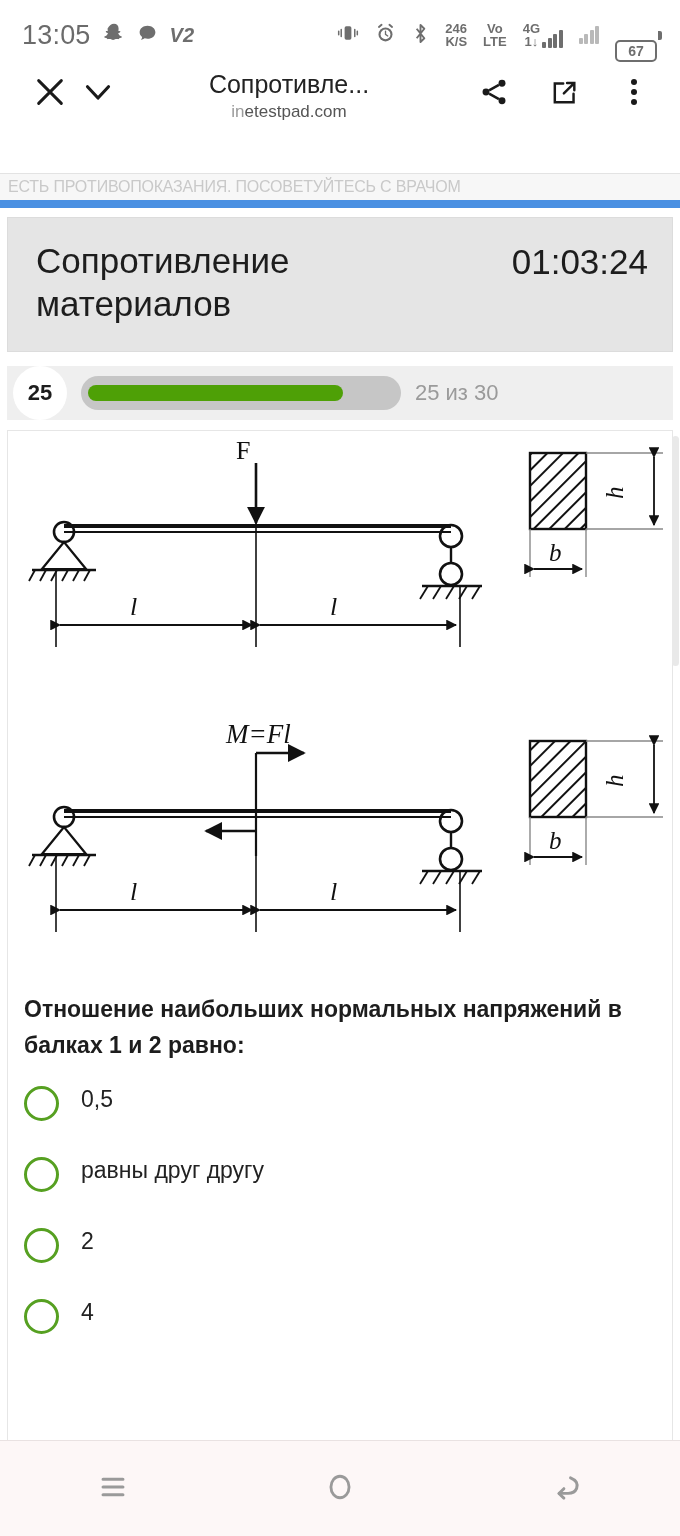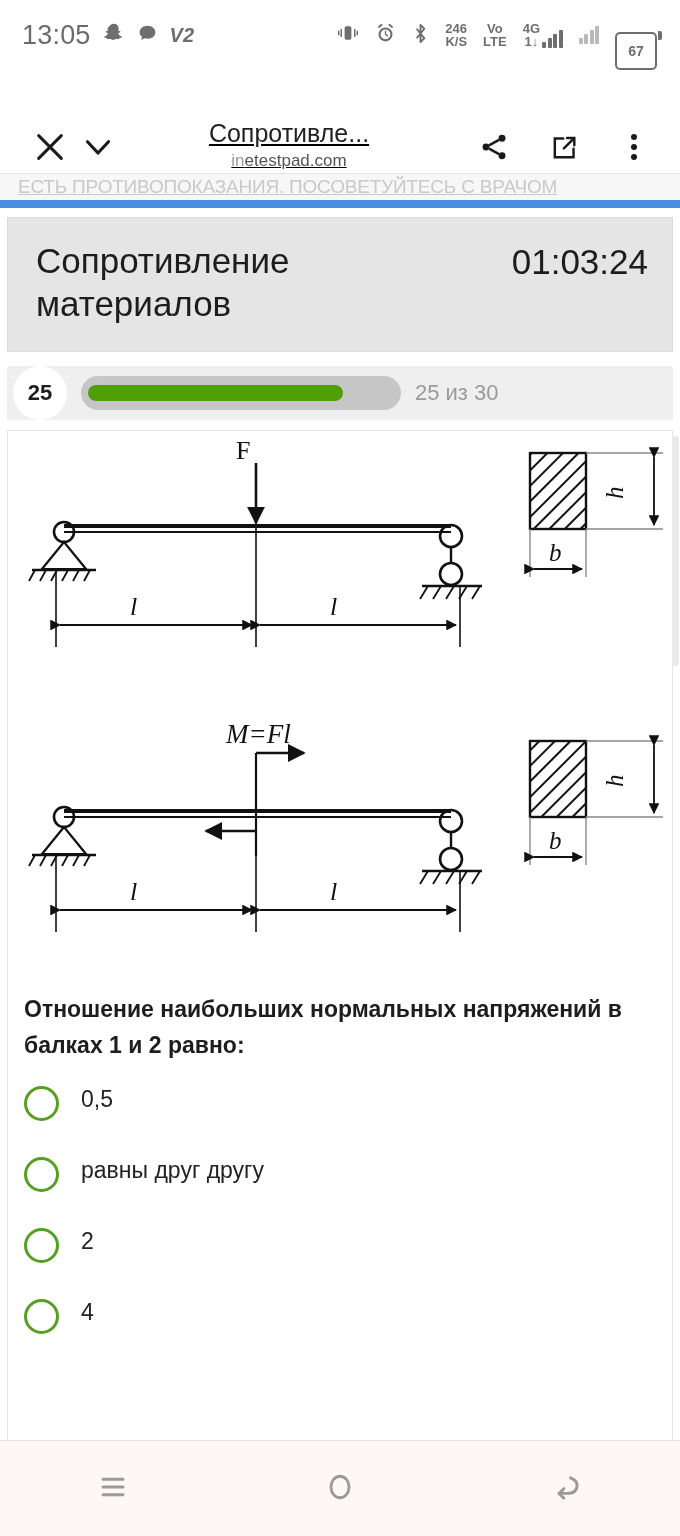--- a/index.html
+++ b/index.html
@@ -25,50 +25,49 @@
   .volte { display:flex; flex-direction:column; align-items:center; line-height:1.02; font-size:13px; font-weight:700; color:#6e6e6e; }
   .sig-group { display:flex; align-items:flex-end; gap:1px; }
   .fourg { display:flex; flex-direction:column; align-items:center; line-height:1.02; font-size:13px; font-weight:700; color:#6e6e6e; margin-right:1px;}
   .bars { display:flex; align-items:flex-end; gap:1.5px; height:18px; }
   .bars i { display:block; width:4px; background:#6e6e6e; border-radius:1px; }
   .bars.dim i { background:#b9b9b9; }
   .battery {
     display:flex; align-items:center;
   }
   .batt-body {
-    width:42px; height:38px; border:2px solid #6e6e6e; border-radius:5px;
+    width:42px; height:22px; border:2px solid #6e6e6e; border-radius:5px;
     display:flex; align-items:center; justify-content:center;
     font-size:14px; font-weight:700; color:#6e6e6e;margin-top:32px;
   }
   .batt-cap { width:4px; height:9px; background:#6e6e6e; border-radius:0 2px 2px 0; margin-left:1px; }
 
   
   .browserbar {
     flex: 0 0 103px; height:103px;
-    display:flex; align-items:flex-end; padding: 0 22px 0 26px;
+    display:flex; align-items:flex-start; padding: 0 22px 0 26px;
     background:#ffffff;
-    text-decoration:underline;
   }
   .bb-btn { width:48px; height:48px; display:flex; align-items:center; justify-content:center; flex:0 0 auto; }
   .bb-titlewrap { flex:1 1 auto; display:flex; flex-direction:column; align-items:center; justify-content:center; padding:0 4px; }
   .bb-title { font-size:25px; color:#222; line-height:1.15; white-space:nowrap; }
   .bb-url { font-size:17px; color:#555; line-height:1.35; margin-top:2px; }
   .bb-url .dim { color:#9a9a9a; }
   .bb-right { display:flex; align-items:center; gap:22px; padding-left:14px; }
 
   
   .adstrip {
     flex:0 0 27px; height:27px;
     display:flex; align-items:center;
     background:#f7f7f7; border-top:1px solid #e3e3e3;
     overflow:hidden;
   }
   .adstrip span {
-    font-size:19px; color:#c9c9c9; white-space:nowrap;
-    letter-spacing:-0.2px; padding-left:18px;text-decoration:underline;
+    font-size:16px; color:#c9c9c9; white-space:nowrap;
+    letter-spacing:-0.2px; padding-left:8px;
   }
   .loadbar { flex:0 0 8px; height:8px; background:#4a90e2; width:100%; }
 
   
   .page { flex:1 1 auto; position:relative; background:#ffffff; overflow:hidden; }
 
   .titlecard {
     margin:9px 7px 0 7px;
     background:#e5e5e5; border:1px solid #dcdcdc;
     padding:22px 24px 26px 28px;

